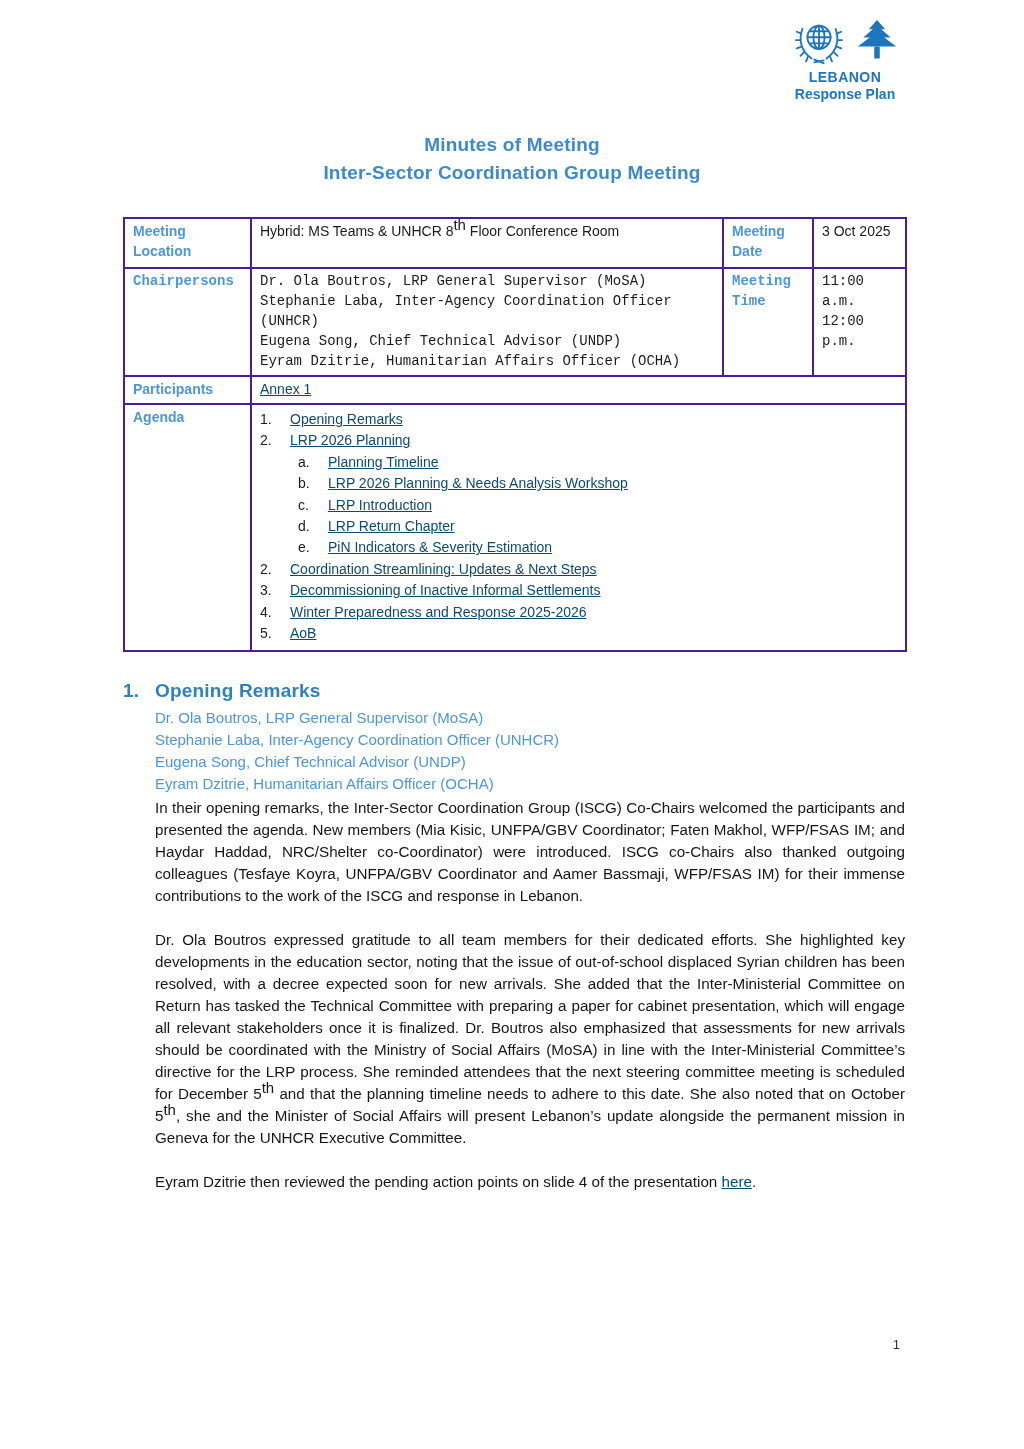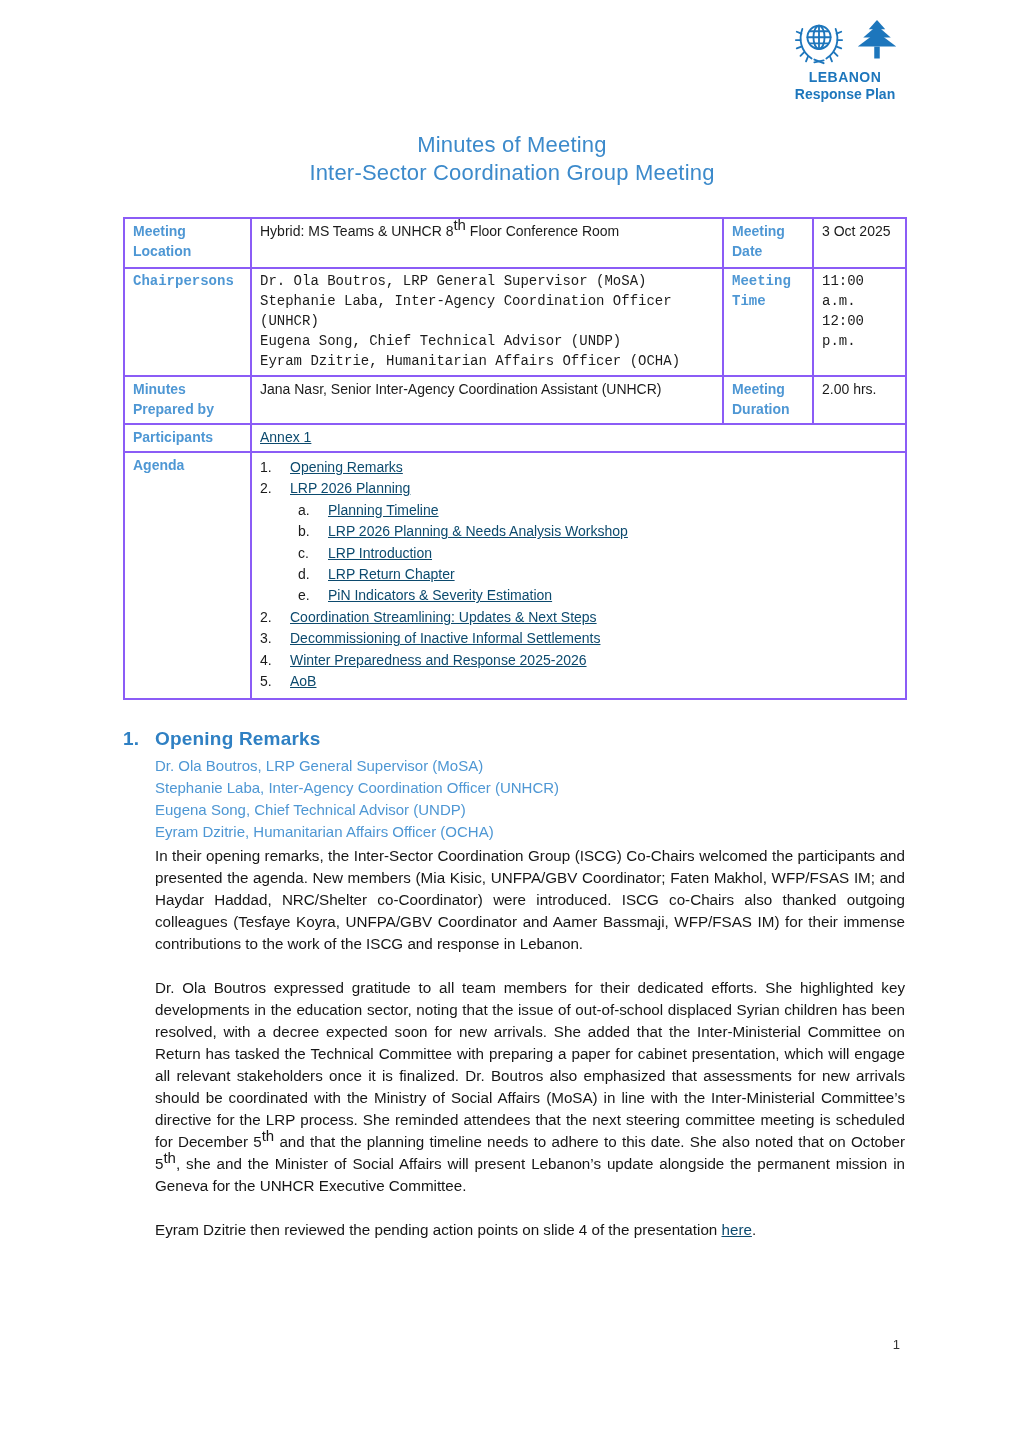--- a/index.html
+++ b/index.html
@@ -8,25 +8,25 @@
     width:1024px; height:1449px; position:relative; background:#ffffff;
     font-family:"Liberation Sans", sans-serif; color:#1b1b1b; margin:0 auto;
     overflow:hidden;
   }
   
   .logo { position:absolute; top:16px; right:119px; width:120px; text-align:center; color:#1D76BC; }
   .logo-icons { display:flex; align-items:flex-end; justify-content:center; gap:8px; height:50px; }
   .logo-name { font-size:14px; font-weight:800; letter-spacing:0.5px; margin-top:4px; line-height:1.05; }
   .logo-sub  { font-size:14px; font-weight:700; margin-top:1px; }
   
-  .title-block { padding-top:131px; text-align:center; color:#3C8ACB; font-weight:400;
-    font-size:22px; line-height:28px; letter-spacing:0.2px; }
+  .title-block { padding-top:131px; text-align:center; color:#3C8ACB; font-weight:700;
+    font-size:19px; line-height:28px; letter-spacing:0.2px; }
   
   table.meta { border-collapse:collapse; margin:30px 0 0 123px; width:782px; table-layout:fixed; }
-  table.meta td { border:2px solid #8b5cf6; padding:2px 8px 4px; vertical-align:top;
+  table.meta td { border:2px solid #4c1d95; padding:2px 8px 4px; vertical-align:top;
     font-size:14px; line-height:20px; }
   td.lbl { color:#4E97D4; font-weight:700; }
   td.mid { vertical-align:middle; }
   tr.r1 { height:50px; } tr.r2 { height:86px;font-family:Liberation Mono, monospace; } tr.r3 { height:44px; } tr.r4 { height:22px; }
   sup { font-size:15px; line-height:0; }
   .agenda-cell { padding:4px 8px 6px !important; }
   .agenda-row { display:flex; line-height:21.4px; }
   .agenda-row .num { width:30px; flex:none; color:#1b1b1b; }
   .agenda-row.l2 { padding-left:38px; }
   a.doclink { color:#0c4a6e; text-decoration:underline; cursor:pointer; }
@@ -111,26 +111,20 @@
         <div>Stephanie Laba, Inter-Agency Coordination Officer (UNHCR)</div>
         <div>Eugena Song, Chief Technical Advisor (UNDP)</div>
         <div>Eyram Dzitrie, Humanitarian Affairs Officer (OCHA)</div>
       </td>
       <td class="lbl">Meeting Time</td>
       <td>
         <div>11:00 a.m.</div>
         <div>12:00 p.m.</div>
       </td>
     </tr>
-    <tr class="r3">
-      <td class="lbl">Minutes Prepared by</td>
-      <td>Jana Nasr, Senior Inter-Agency Coordination Assistant (UNHCR)</td>
-      <td class="lbl">Meeting Duration</td>
-      <td class="mid">2.00 hrs.</td>
-    </tr>
     <tr class="r4">
       <td class="lbl">Participants</td>
       <td colspan="3"><a class="doclink">Annex 1</a></td>
     </tr>
     <tr>
       <td class="lbl">Agenda</td>
       <td colspan="3" class="agenda-cell">
         <div class="agenda-row">
               <span class="num">1.</span>
               <a class="doclink">Opening Remarks</a>

